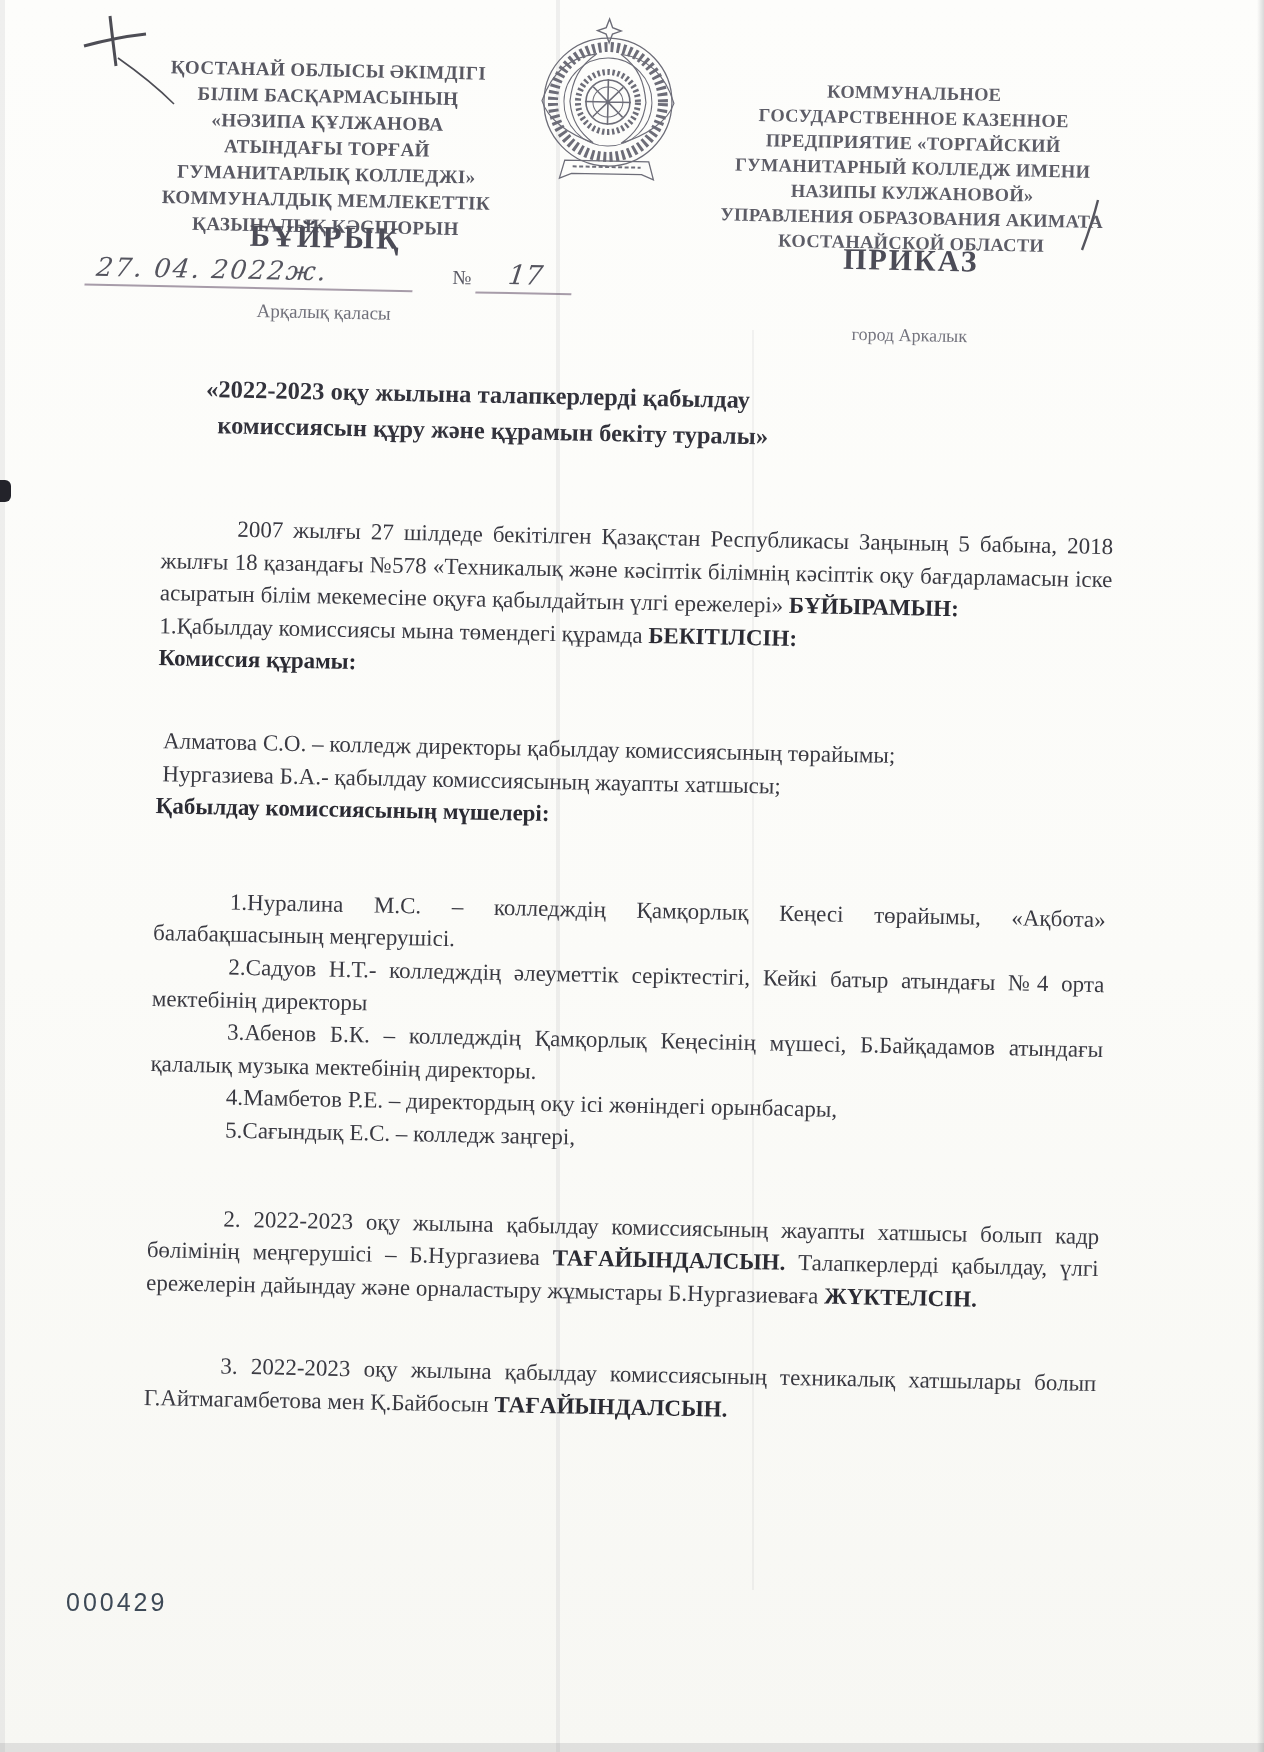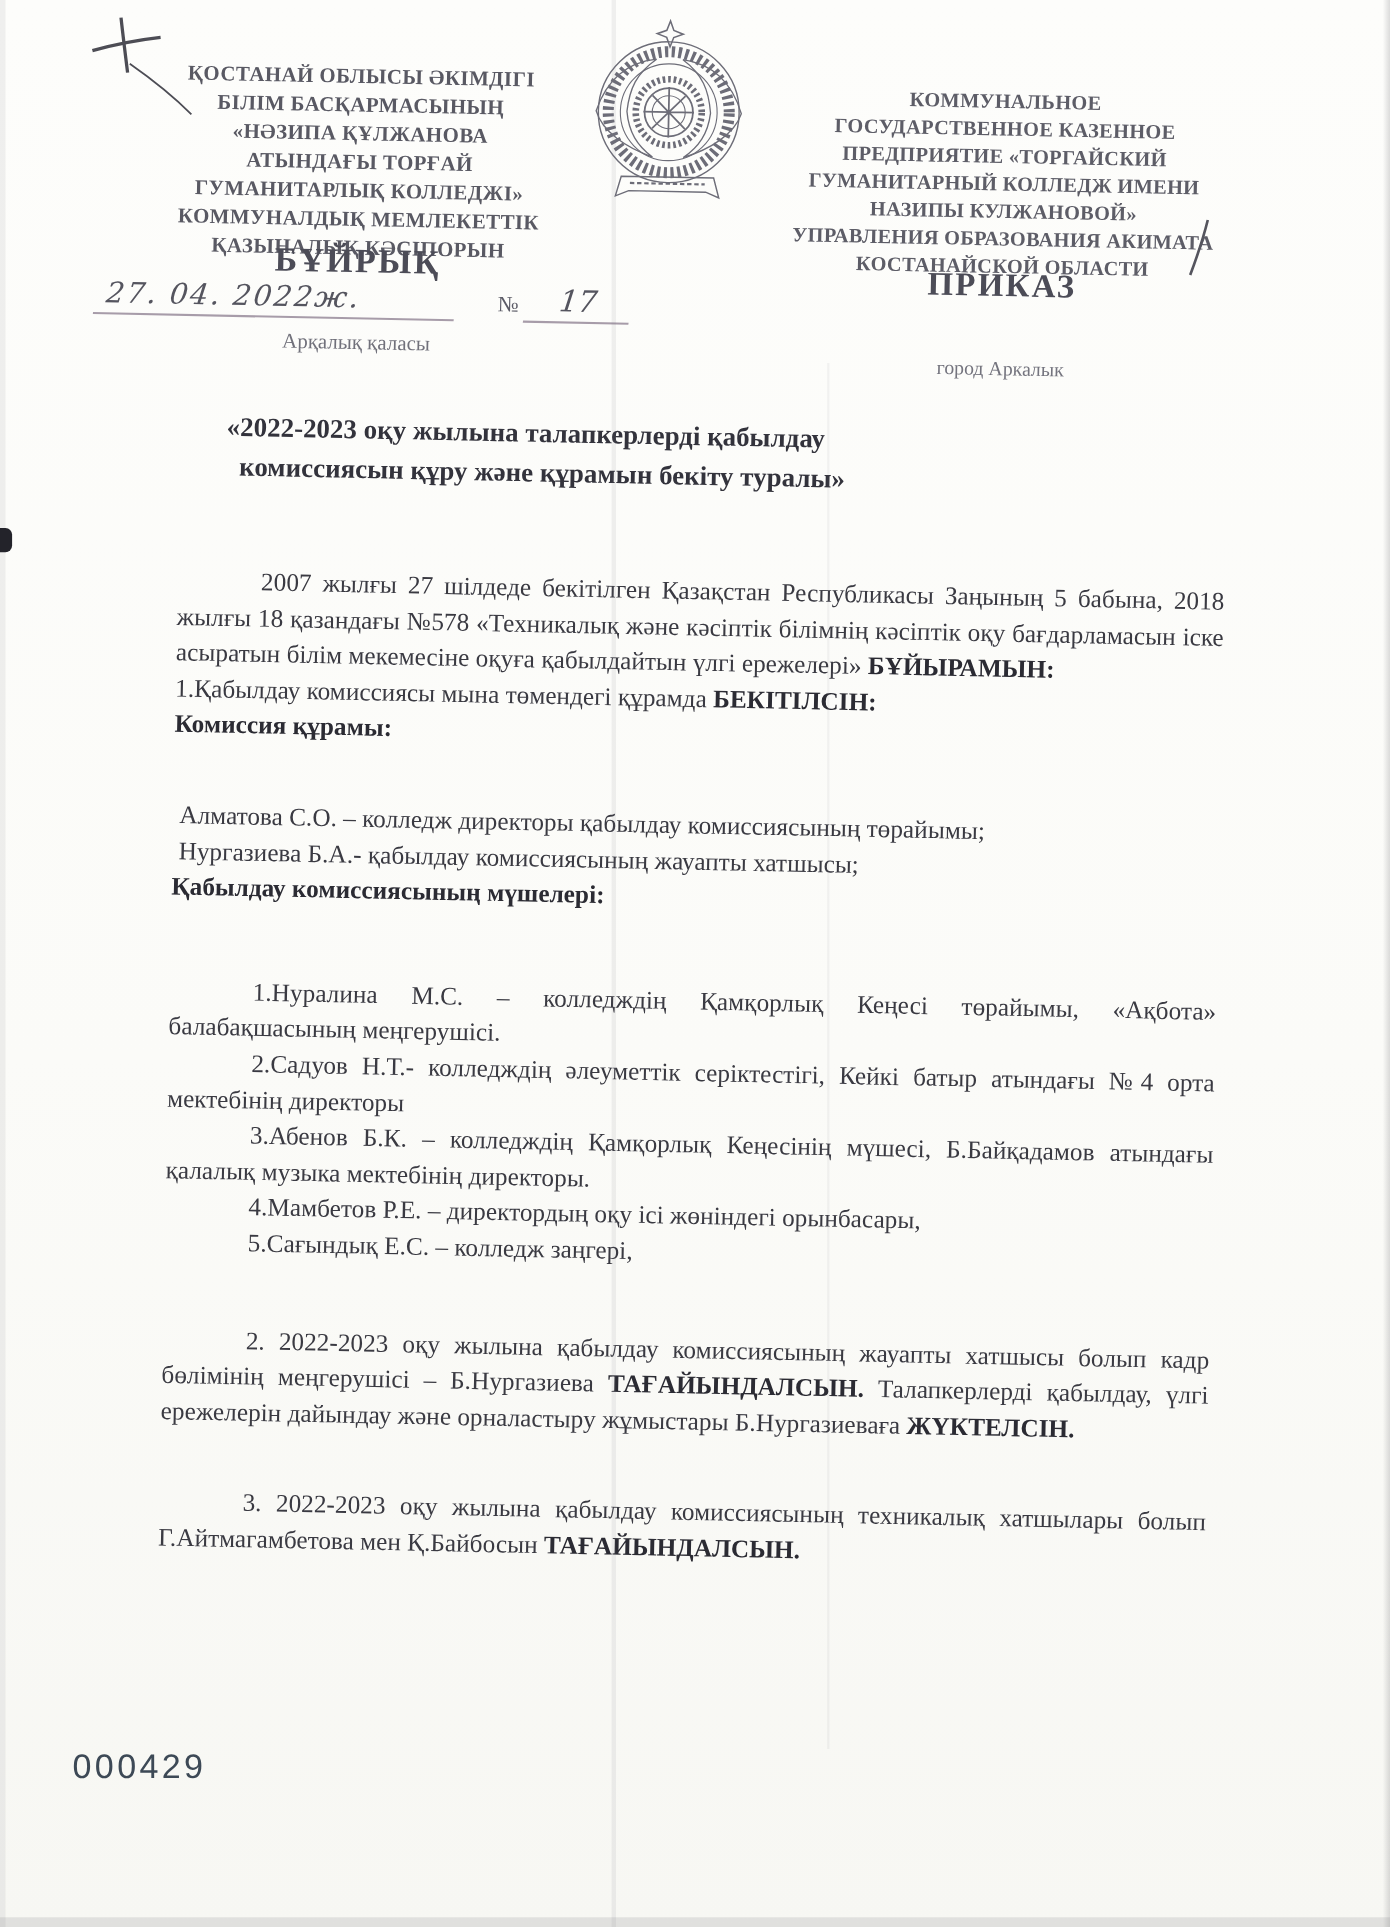--- a/index.html
+++ b/index.html
@@ -43,21 +43,21 @@
   .ind{text-indent:76px;}
   b{color:#2b2b33;}
   .sec-members-intro{margin-top:50px !important;text-align:left;padding-left:6px;}
   .m-head{font-weight:bold;text-align:left;padding-left:0;}
   .items{margin-top:62px !important;}
   .p4{margin-top:56px !important;}
   .p5{margin-top:50px !important;}
   
   .stamp-number{position:absolute;left:66px;top:1588px;
     font-family:"Liberation Sans","DejaVu Sans",sans-serif;
-    font-size:31px;letter-spacing:3px;color:#3d4956;}
+    font-size:25px;letter-spacing:3px;color:#3d4956;}
   .stripe1{position:absolute;left:556px;top:0;width:4px;height:1752px;background:rgba(120,120,132,.10);}
   .stripe2{position:absolute;left:752px;top:330px;width:2px;height:1260px;background:rgba(120,120,132,.08);}
   .edge-right{position:absolute;right:0;top:0;width:7px;height:1752px;
     background:linear-gradient(90deg,rgba(0,0,0,0),rgba(90,90,95,.22));}
   .edge-bottom{position:absolute;left:0;bottom:0;width:1264px;height:9px;background:rgba(120,120,125,.18);}
   .edge-left{position:absolute;left:0;top:0;width:5px;height:1752px;background:rgba(120,120,125,.10);}
   .blob-left{position:absolute;left:0;top:480px;width:11px;height:22px;background:#23232a;border-radius:0 6px 6px 0;}
   .pen-x{position:absolute;left:66px;top:6px;}
   .pen-tr{position:absolute;left:1072px;top:196px;}
 </style>

